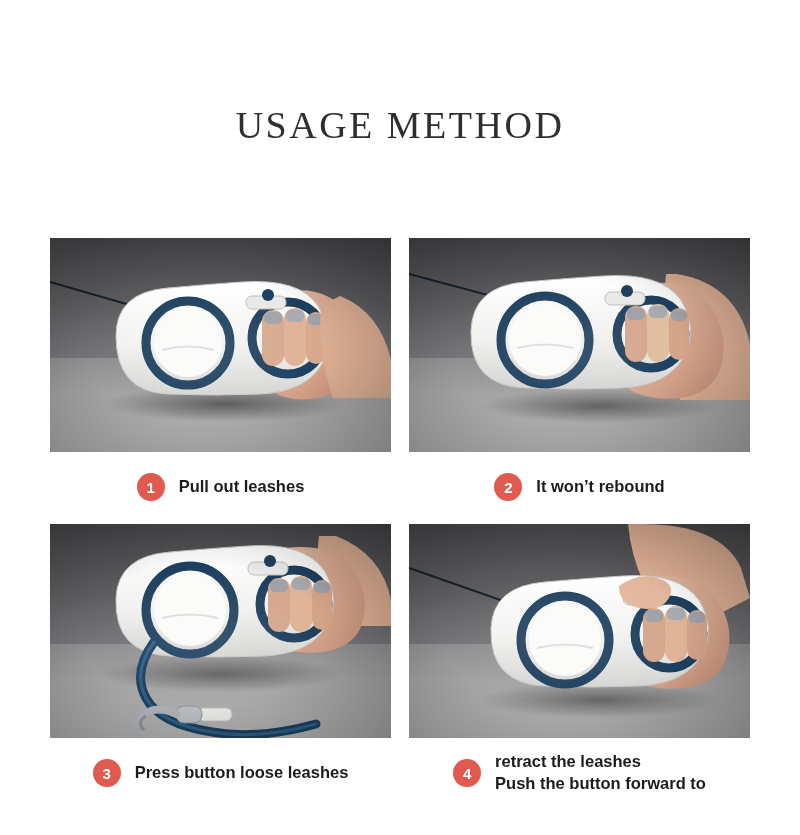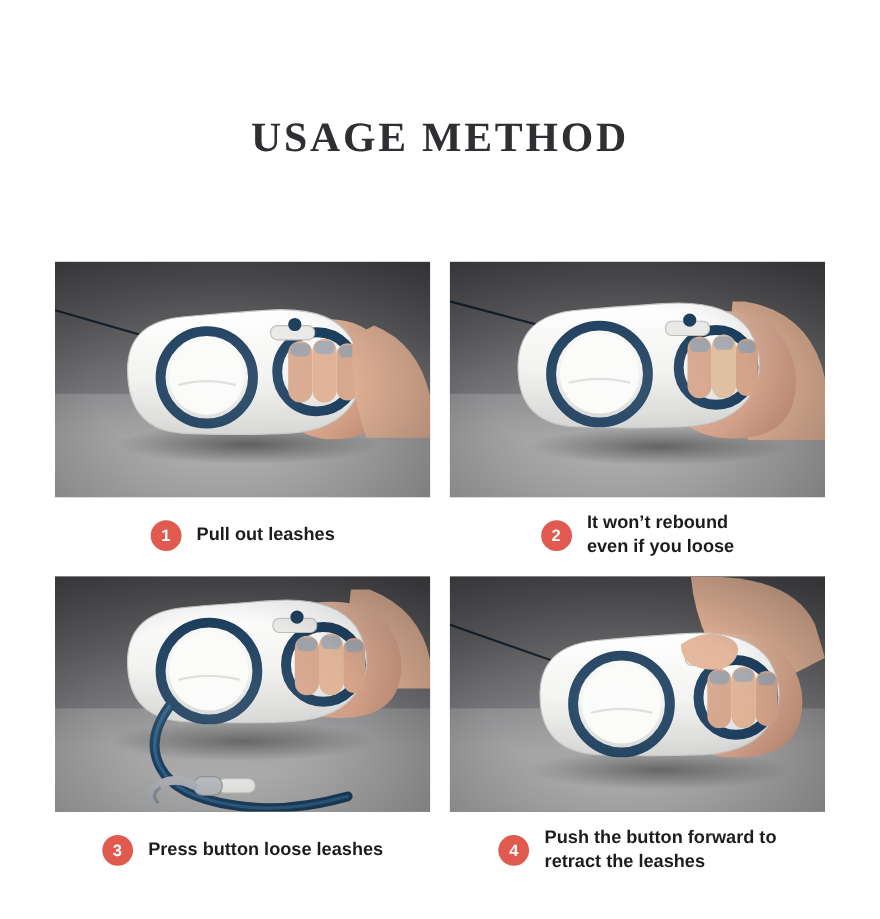--- a/index.html
+++ b/index.html
@@ -22,21 +22,21 @@
   .page-title {
     position: absolute;
     top: 103px;
     left: 0;
     width: 800px;
     text-align: center;
     font-family: "Liberation Serif", serif;
     font-size: 38px;
     letter-spacing: 2.5px;
     color: #2f2f33;
-    font-weight: 700;
+    font-weight: 400;
   }
   .grid {
     position: absolute;
     top: 238px;
     left: 50px;
     width: 700px;
     display: grid;
     grid-template-columns: 341px 341px;
     grid-column-gap: 18px;
     grid-row-gap: 14px;
@@ -214,21 +214,20 @@
           </g>
           <rect x="196" y="54" width="40" height="13" rx="6" fill="#e9e9e7" stroke="#bcbcba"></rect>
           <circle cx="218" cy="53" r="6" fill="#1d3f5e"></circle>
         </svg>
         <div class="bg-vignette"></div>
       </div>
       <div class="caption">
         <div class="badge">2</div>
         <div class="cap-text two-line">
           <div>It won’t rebound</div>
-          <div>even if you loose</div>
         </div>
       </div>
     </div>
 
     <div class="cell">
       <div class="photo">
         <div class="bg-wall"></div>
         <div class="bg-floor"></div>
         <svg width="341" height="214" viewBox="0 0 341 214">
           <defs>
@@ -329,20 +328,20 @@
           <rect x="214" y="68" width="40" height="13" rx="6" fill="#e9e9e7" stroke="#bcbcba"></rect>
           <circle cx="236" cy="67" r="6" fill="#1d3f5e"></circle>
 
           <path d="M210 62 q22 -16 44 -6 q12 6 6 18 q-8 14 -30 10 q-20 -4 -20 -22 z" fill="#e3b79c"></path>
         </svg>
         <div class="bg-vignette"></div>
       </div>
       <div class="caption">
         <div class="badge">4</div>
         <div class="cap-text two-line">
+          <div>retract the leashes</div>
           <div>Push the button forward to</div>
-          <div>retract the leashes</div>
         </div>
       </div>
     </div>
 
   </div>
 </div>
 
 </body></html>

